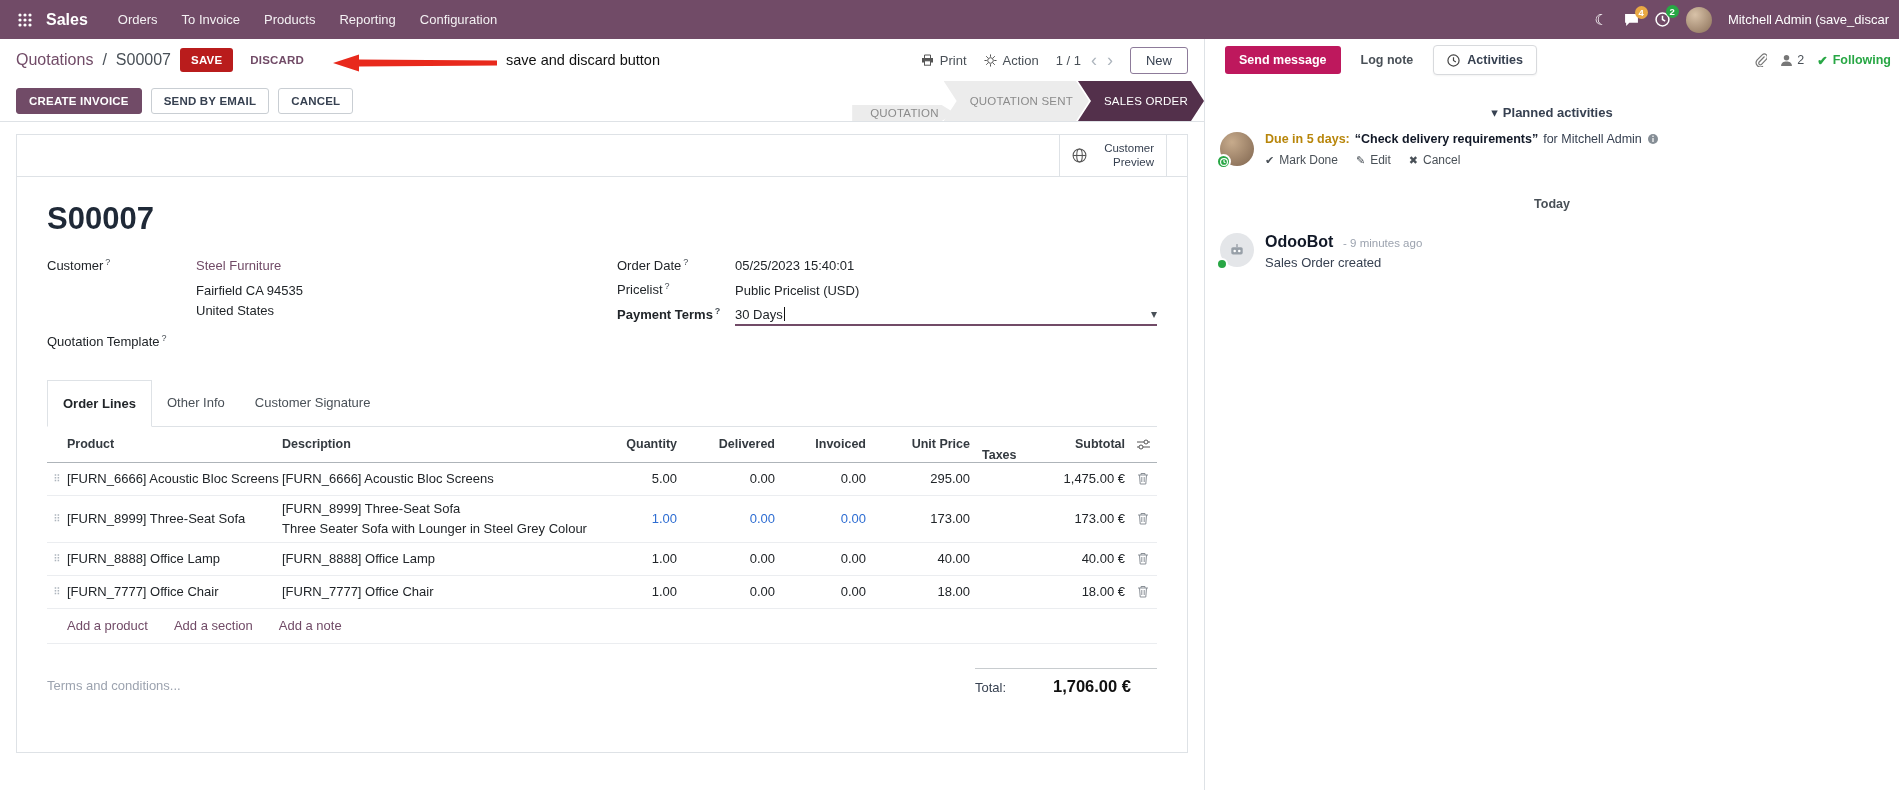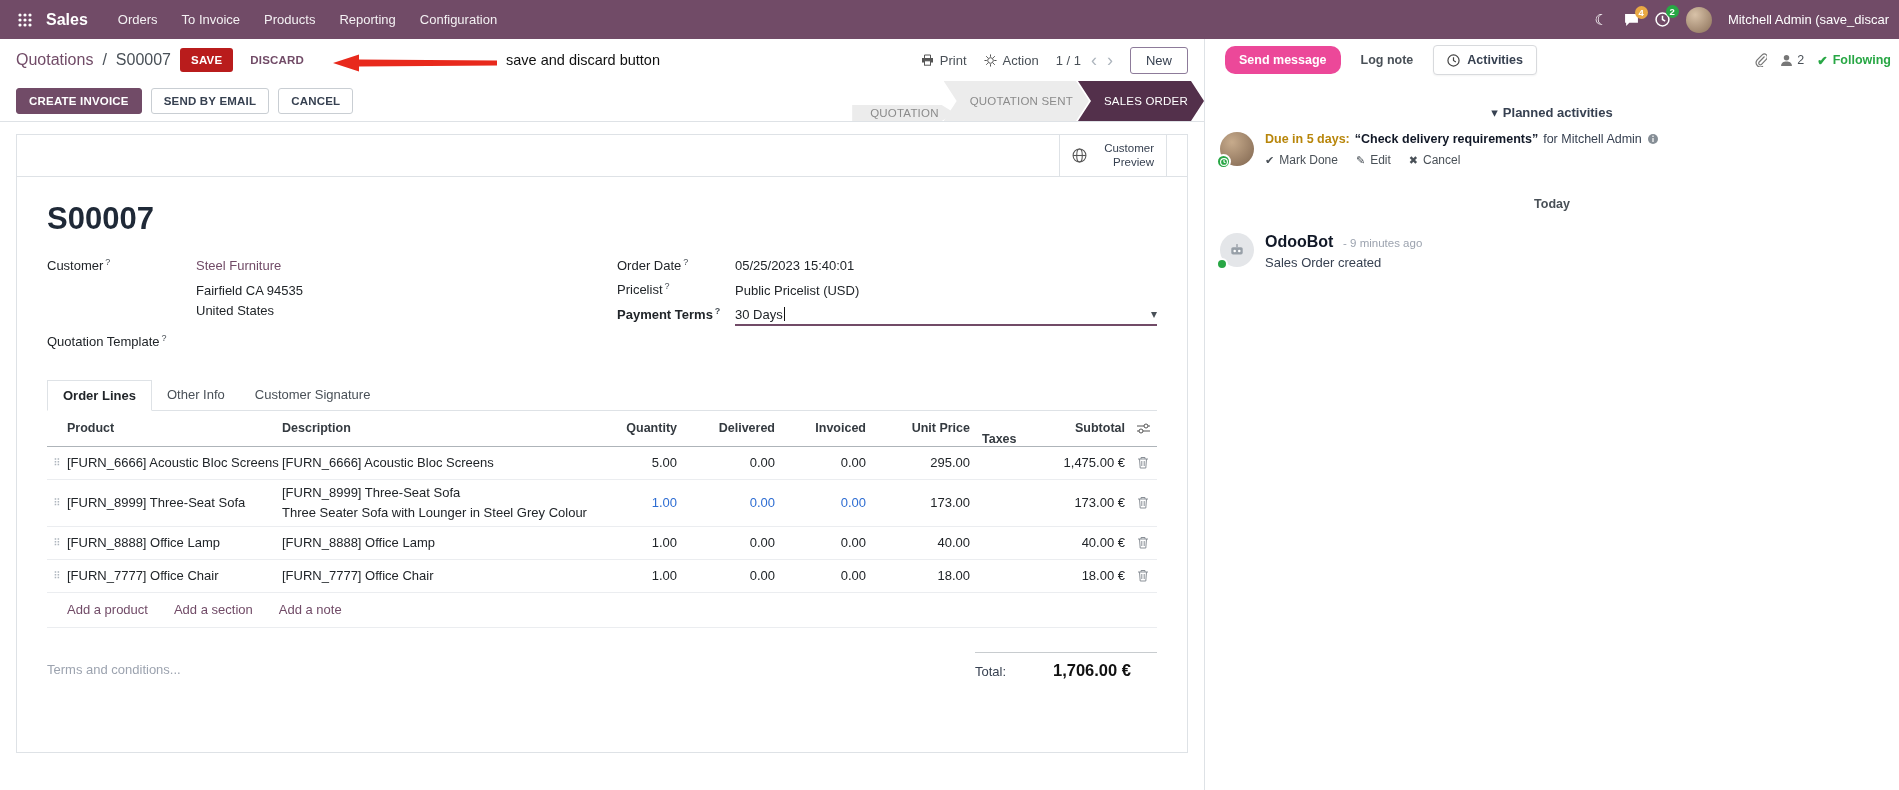--- a/index.html
+++ b/index.html
@@ -95,21 +95,21 @@
   .fvalue { font-size: 13px; color: #212529; flex: 1; }
   .link { color: #714B67; text-decoration: none; }
   .addr div { line-height: 1.5; }
   .pay-field { display: flex; align-items: center; border-bottom: 2px solid #714B67;
     padding-bottom: 2px; }
   .cursor-bar { display: inline-block; width: 1px; height: 14px; background: #111;
     margin-left: 1px; align-self: center; }
   .pay-caret { margin-left: auto; color: #495057; font-size: 12px; }
 
   .notebook { display: flex; border-bottom: 1px solid #dee2e6; margin-top: 22px; }
-  .tab { padding: 7px 15px; font-size: 13px; color: #495057; background: none; border: none;
+  .tab { padding: 15px 15px; font-size: 13px; color: #495057; background: none; border: none;
     font-family: inherit; }
   .tab.active { border: 1px solid #dee2e6; border-bottom: 1px solid #fff; margin-bottom: -1px;
     font-weight: 700; color: #212529; background: #fff; }
 
   .orow { display: grid; align-items: center;
     grid-template-columns: 20px 215px 1fr 72px 98px 91px 104px 52px 103px 28px; }
   .ohead { min-height: 29px; border-bottom: 1px solid #aeb4b9; }
   .ohead .th { font-weight: 700; font-size: 12.5px; color: #343a40; }
   .num { text-align: right; padding-right: 4px; }
   .taxcol { padding-left: 8px; margin-top: 21px; }
@@ -126,22 +126,22 @@
   .sheet-footer { display: flex; justify-content: space-between; margin-top: 24px; }
   .terms { color: #9ca3af; font-size: 13px; padding-top: 10px; }
   .total-block { width: 182px; border-top: 1px solid #c8cccf; padding: 8px 26px 0 0;
     display: flex; justify-content: space-between; align-items: baseline; margin-right: 0; }
   .total-label { font-size: 13px; color: #374151; }
   .total-value { font-size: 16.5px; font-weight: 700; color: #111; }
 
   
   .chatter-top { height: 42px; display: flex; align-items: center; padding: 0 8px 0 20px;
     gap: 20px; }
-  .btn-send { background: #ec4899; color: #fff; border: none; font-weight: 700;
-    font-size: 12.5px; padding: 7px 14px; border-radius: 10px; font-family: inherit; }
+  .btn-send { background: #be185d; color: #fff; border: none; font-weight: 700;
+    font-size: 12.5px; padding: 7px 14px; border-radius: 3px; font-family: inherit; }
   .btn-lognote { background: none; border: none; color: #495057; font-size: 12.5px;
     font-weight: 600; font-family: inherit; }
   .btn-activities { display: flex; align-items: center; gap: 7px; background: #fff;
     border: 1px solid #d8dadd; border-radius: 4px; padding: 7px 13px; font-size: 12.5px;
     font-weight: 600; color: #374151; font-family: inherit; box-shadow: 0 1px 2px rgba(0,0,0,.05); }
   .ct-spacer { flex: 1; }
   .ct-right { display: flex; align-items: center; gap: 13px; }
   .followers { display: flex; align-items: center; gap: 4px; color: #495057; font-size: 12.5px; }
   .following { display: flex; align-items: center; gap: 5px; color: #28a745; font-size: 12.5px;
     font-weight: 600; white-space: nowrap; }

